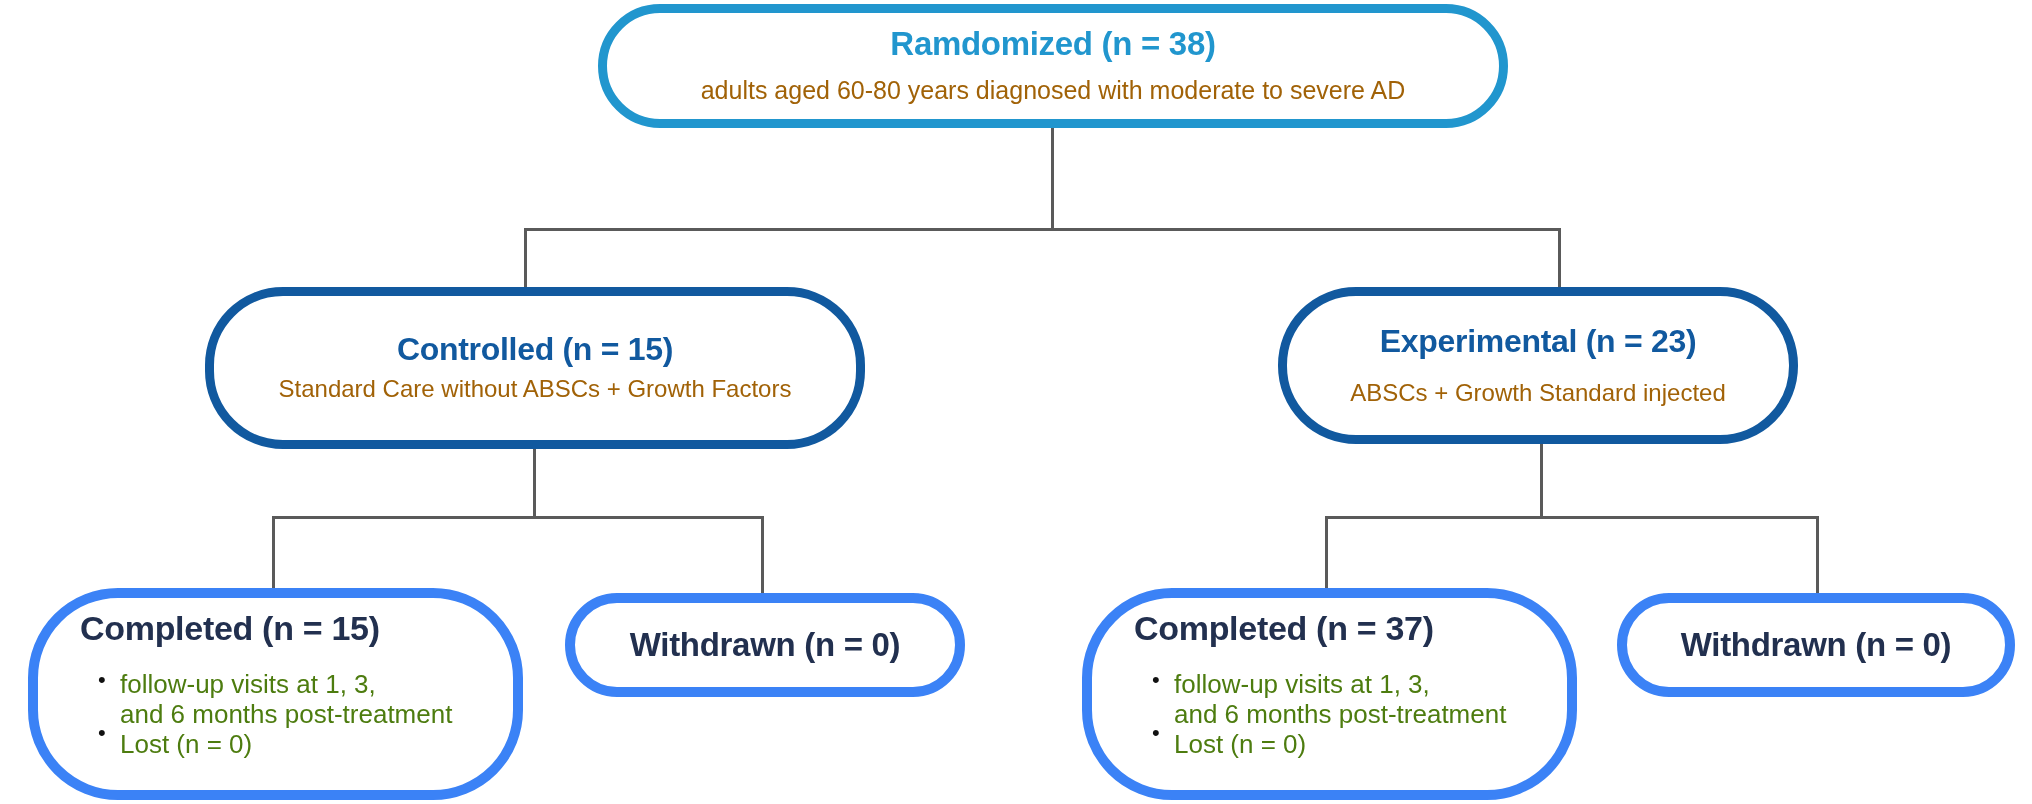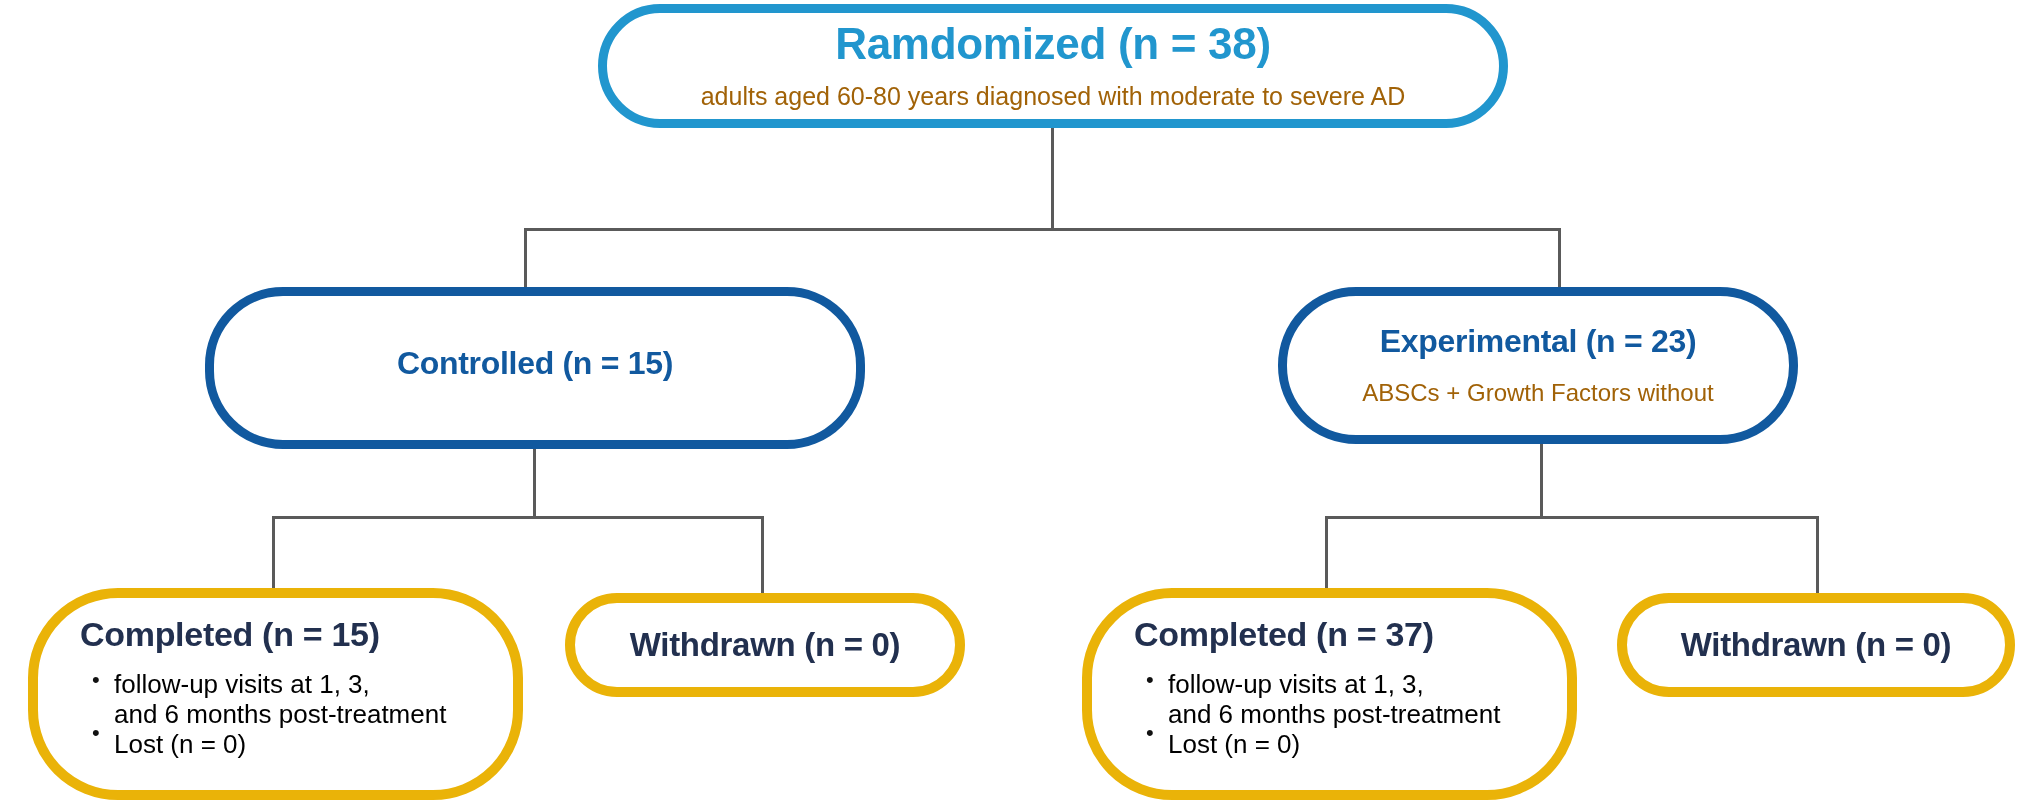--- a/index.html
+++ b/index.html
@@ -43,21 +43,21 @@
     border: 9px solid #2196ce;
     border-radius: 70px;
   }
   
   .node.level-mid {
     border: 9px solid #11599f;
     border-radius: 80px;
   }
   
   .node.level-bottom {
-    border: 10px solid #eab308;
+    border: 10px solid #3b82f6;
     border-radius: 90px;
   }
 
   .node-title {
     font-weight: bold;
     letter-spacing: -0.3px;
     line-height: 1.05;
     white-space: nowrap;
   }
   .node-title.c-lightblue { color: #2196ce; }
@@ -69,21 +69,21 @@
     line-height: 1.15;
     white-space: nowrap;
   }
 
   
   #node-randomized {
     left: 598px;  top: 4px;
     width: 910px; height: 124px;
     border-radius: 62px;
   }
-  #node-randomized .node-title { font-size: 44px; margin-bottom: 15px; }
+  #node-randomized .node-title { font-size: 33px; margin-bottom: 15px; }
   #node-randomized .node-sub   { font-size: 25px; }
 
   #node-controlled {
     left: 205px;  top: 287px;
     width: 660px; height: 162px;
     border-radius: 78px;
   }
   #node-controlled .node-title { font-size: 32px; margin-bottom: 8px; }
   #node-controlled .node-sub   { font-size: 24px; }
 
@@ -123,23 +123,23 @@
   #node-withdrawn-right {
     left: 1617px; top: 593px;
     width: 398px; height: 104px;
     border-radius: 55px;
   }
   .node.withdrawn .node-title { font-size: 33px; }
 
   
   .bullets {
     list-style: none;
-    margin: 12px;
+    margin: 18px;
     padding: 0;
-    color: #000000;
+    color: #4d7c0f;
     font-size: 26px;
     line-height: 1.16;
   }
   .bullets li {
     position: relative;
     padding-left: 22px;
     white-space: pre-line;
   }
   .bullets li::before {
     content: "\2022";
@@ -171,25 +171,26 @@
   <div class="conn v" style="left:1325px; top:516px; height:76px;"></div>
   <div class="conn v" style="left:1816px; top:516px; height:80px;"></div>
 
   <div class="node level-top" id="node-randomized">
     <div class="node-title c-lightblue">Ramdomized (n = 38)</div>
     <div class="node-sub">adults aged 60-80 years diagnosed with moderate to severe AD</div>
   </div>
 
   <div class="node level-mid" id="node-controlled">
     <div class="node-title c-blue">Controlled (n = 15)</div>
+    <div class="node-sub">Standard Care without ABSCs + Growth Factors</div>
   </div>
 
   <div class="node level-mid" id="node-experimental">
     <div class="node-title c-blue">Experimental (n = 23)</div>
-    <div class="node-sub">ABSCs + Growth Factors without</div>
+    <div class="node-sub">ABSCs + Growth Standard injected</div>
   </div>
 
   <div class="node level-bottom completed" id="node-completed-left">
     <div class="node-title c-navy">Completed (n = 15)</div>
     <ul class="bullets">
       <li>follow-up visits at 1, 3,
 and 6 months post-treatment</li>
       <li class="raised-dot">Lost (n = 0)</li>
     </ul>
   </div>

